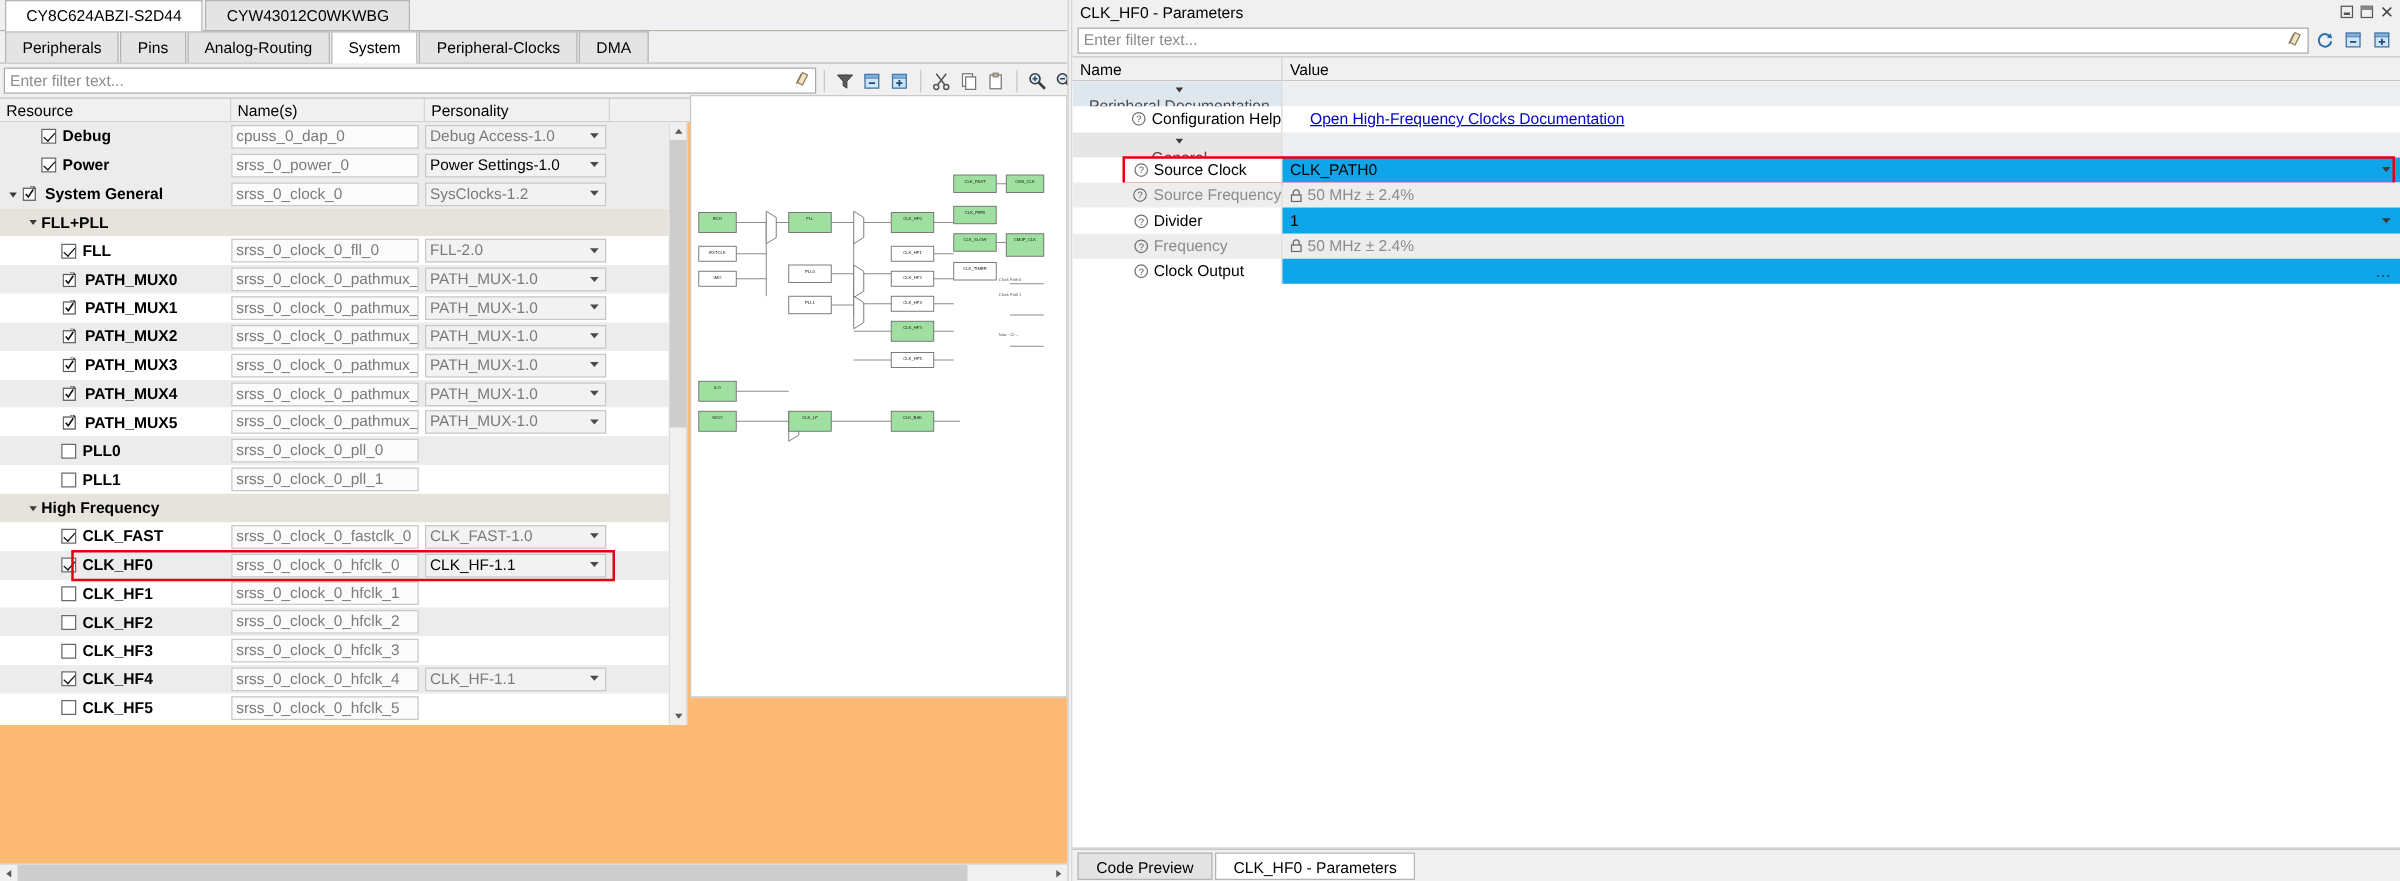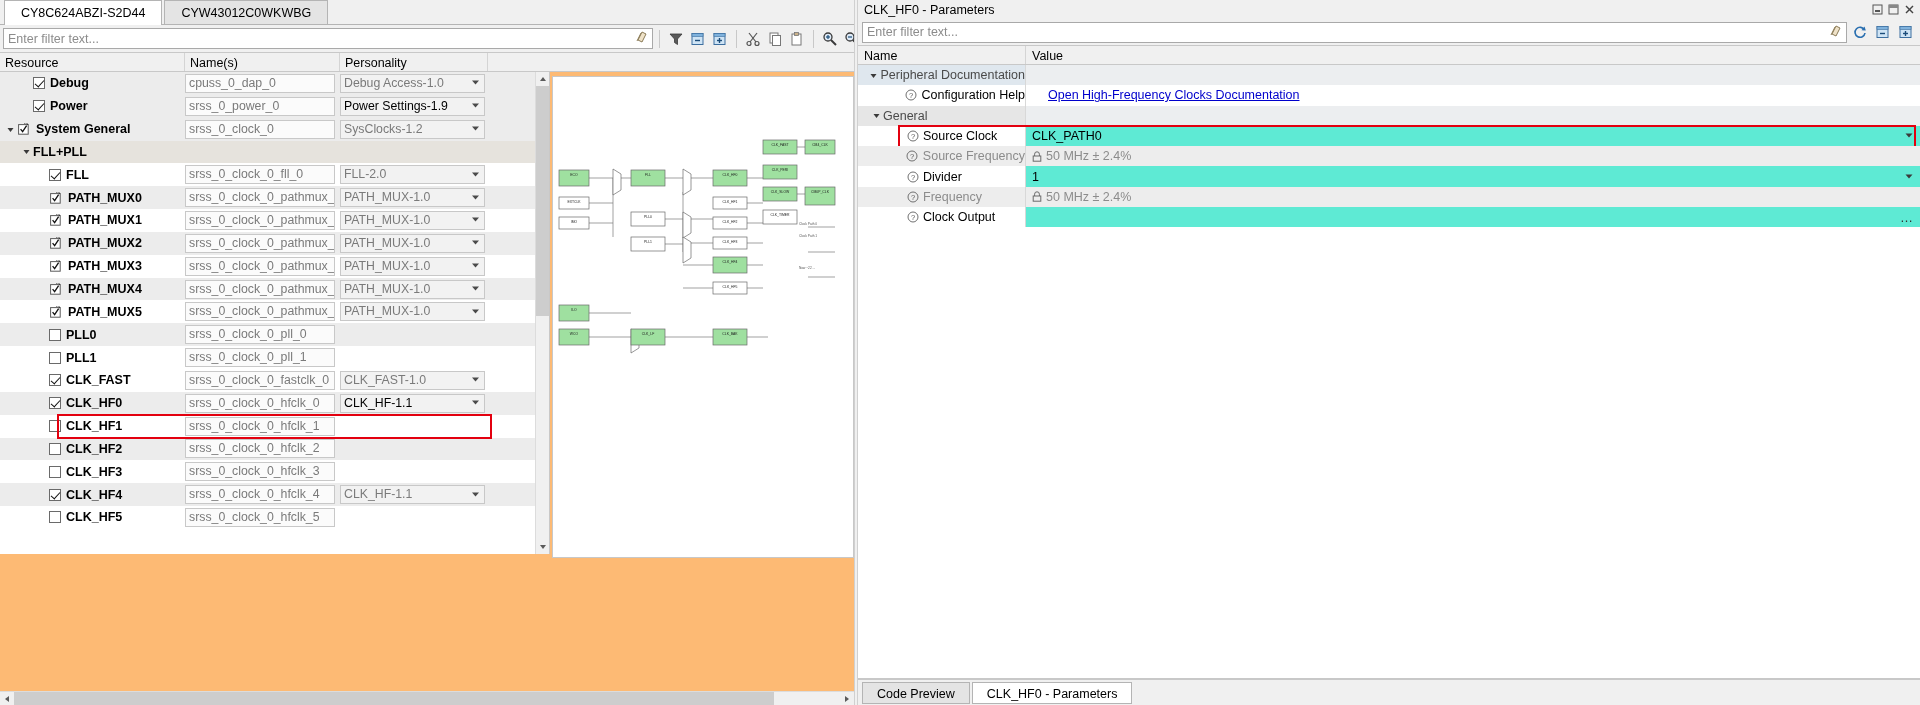--- a/index.html
+++ b/index.html
@@ -332,27 +332,27 @@
     border-right: 1px solid #d8d8d8;
     white-space: nowrap; overflow: hidden;
   }
   .prow .pval {
     flex: 1; height: 100%;
     display: flex; align-items: center;
     padding-left: 6px;
     position: relative;
     white-space: nowrap;
   }
-  .prow.cat .pname { background: #dfe7ee; color: #4a4a4a; }
+  .prow.cat .pname { background: #dfe7ee; color: #4a4a4a; flex-direction: column; }
   .prow.cat .pval { background: #eceef0; }
   .prow.cat.general .pname { background: #e6e6e6; color: #4a4a4a; }
   .prow.cat.general .pval { background: #eceef0; }
   .prow.grey .pname { color: #8c8c8c; background: #ededed; }
   .prow.grey .pval { color: #8c8c8c; background: #ededed; }
-  .prow.editrow .pval { background: #5eead4; }
+  .prow.editrow .pval { background: #0ea5e9; }
   .prow .dd-arrow {
     position: absolute; right: 6px; top: 50%;
     transform: translateY(-50%);
   }
   .prow .ellipsis {
     position: absolute; right: 6px; top: 50%;
     transform: translateY(-50%);
     letter-spacing: 1px; font-size: 13px; color: #333;
   }
   .qicon {
@@ -398,20 +398,28 @@
 
 <div class="app">
 
   <div class="left-pane">
 
     <div class="device-tabs">
       <div class="device-tab active">CY8C624ABZI-S2D44</div>
       <div class="device-tab">CYW43012C0WKWBG</div>
     </div>
 
+    <div class="section-tabs">
+      <div class="section-tab">Peripherals</div>
+      <div class="section-tab">Pins</div>
+      <div class="section-tab">Analog-Routing</div>
+      <div class="section-tab active">System</div>
+      <div class="section-tab">Peripheral-Clocks</div>
+      <div class="section-tab">DMA</div>
+    </div>
 
     <div class="filter-row">
       <div class="filter-input">
         <span class="ph">Enter filter text...</span>
         <span class="eraser">
           <svg width="14" height="14" viewBox="0 0 14 14">
               <polygon points="4,10 8,2 12,4 8,12" fill="#efe2c8" stroke="#8a7a56" stroke-width="1"></polygon>
               <line x1="3" y1="11" x2="7" y2="3" stroke="#8a7a56" stroke-width="1"></line>
             </svg>
         </span>
@@ -516,21 +524,21 @@
               <span class="indent" style="width:16px"></span>
               <span class="twisty"></span>
               <span class="chk checked"></span>
               <span class="rlabel">Power</span>
             </div>
             <div class="cell-name">
               <div class="fld">srss_0_power_0</div>
             </div>
             <div class="cell-pers">
               <div class="combo enabled">
-                <span>Power Settings-1.9</span>
+                <span>Power Settings-1.0</span>
                 <span class="arr"><svg width="9" height="9" viewBox="0 0 9 9">
                     <polygon points="1,3 8,3 4.5,7" fill="#4a4a4a"></polygon>
                   </svg></span>
               </div>
             </div>
             <div class="cell-rest"></div>
           </div>
           <div class="trow alt">
             <div class="cell-res">
               <span class="indent" style="width:0px"></span>
@@ -767,20 +775,34 @@
           <div class="trow white">
             <div class="cell-res">
               <span class="indent" style="width:32px"></span>
               <span class="twisty"></span>
               <span class="chk"></span>
               <span class="rlabel">PLL1</span>
             </div>
             <div class="cell-name">
               <div class="fld">srss_0_clock_0_pll_1</div>
             </div>
+            <div class="cell-pers"></div>
+            <div class="cell-rest"></div>
+          </div>
+          <div class="trow group">
+            <div class="cell-res">
+              <span class="indent" style="width:16px"></span>
+              <span class="twisty">
+                <svg width="9" height="9" viewBox="0 0 9 9">
+                  <polygon points="1.5,3 7.5,3 4.5,7" fill="#3a3a3a"></polygon>
+                </svg>
+              </span>
+              <span class="rlabel grp">High Frequency</span>
+            </div>
+            <div class="cell-name"></div>
             <div class="cell-pers"></div>
             <div class="cell-rest"></div>
           </div>
           <div class="trow white">
             <div class="cell-res">
               <span class="indent" style="width:32px"></span>
               <span class="twisty"></span>
               <span class="chk checked"></span>
               <span class="rlabel">CLK_FAST</span>
             </div>

